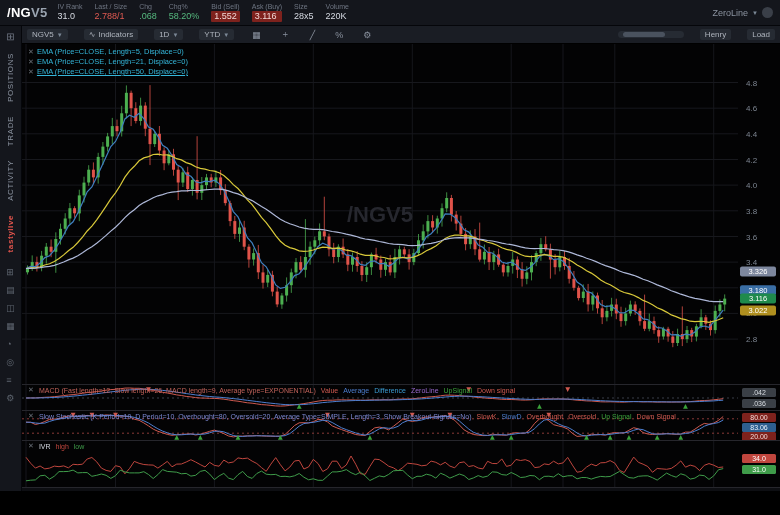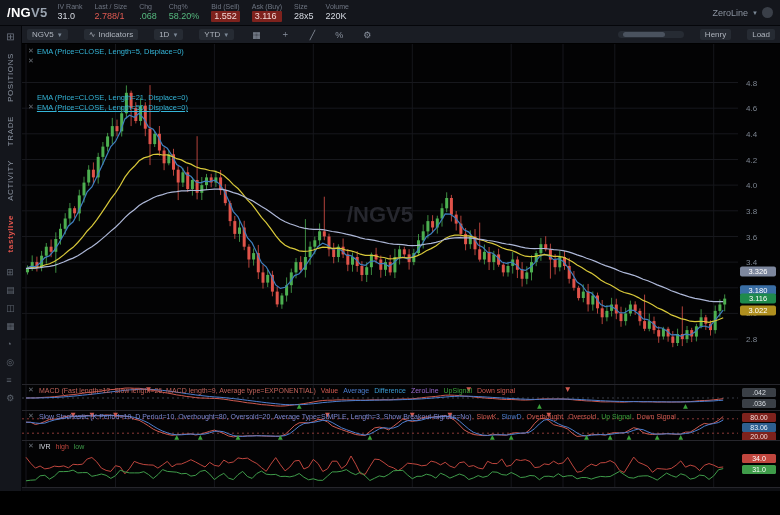--- a/index.html
+++ b/index.html
@@ -42,21 +42,21 @@
   .chip{background:#262b33;border-radius:2px;padding:1px 5px;font-size:8px;color:#aeb4bd;
         display:flex;align-items:center;gap:3px;white-space:nowrap;}
   .tbicon{color:#8b93a0;font-size:9px;padding:0 2px;}
   .scrolltrack{width:66px;height:7px;background:#262b33;border-radius:4px;margin-left:auto;position:relative;}
   .scrollthumb{position:absolute;left:5px;top:1px;width:42px;height:5px;background:#4a525e;border-radius:3px;}
 
   
   .price-panel{height:340px;position:relative;background:#030304;}
   .price-panel svg,.panel svg{display:block;}
   .studies{position:absolute;top:3px;left:6px;display:flex;flex-direction:column;gap:1px;}
-  .studyrow{display:flex;gap:3px;align-items:flex-start;font-size:7.5px;}
+  .studyrow{display:flex;gap:3px;align-items:flex-end;font-size:7.5px;}
   .xic{color:#6a7078;font-size:7px;cursor:default;}
   .panel{position:relative;background:#030304;border-top:1px solid #26262c;box-sizing:border-box;}
   .macd{height:26px;}  .stochp{height:30px;}  .ivrp{height:47px;}
   .phead{position:absolute;top:1px;left:6px;display:flex;gap:5px;align-items:center;
          font-size:7px;white-space:nowrap;z-index:2;}
   .phead span{cursor:default;}
 
   
   .time-axis{height:14px;background:#0d0e12;border-top:1px solid #26262c;position:relative;box-sizing:border-box;}
   .ta-label{position:absolute;top:2px;font-size:7px;color:#8b93a0;white-space:nowrap;}
@@ -513,21 +513,21 @@
             <rect x="718" y="261.6" width="36" height="10" rx="2" fill="#b08f1f"></rect>
             <text x="736" y="269.2" fill="#fff" font-size="7.5" text-anchor="middle" font-family="Liberation Sans,sans-serif">3.022</text>
           </svg>
         <div class="studies">
           <div class="studyrow">
               <span class="xic">✕</span>
               <span class="stxt" style="color: rgb(53, 182, 217);">EMA (Price=CLOSE, Length=5, Displace=0)</span>
             </div>
           <div class="studyrow">
               <span class="xic">✕</span>
-              <span class="stxt" style="color: rgb(53, 182, 217); margin-top: 36px;">EMA (Price=CLOSE, Length=21, Displace=0)</span>
+              <span class="stxt" style="color: rgb(53, 182, 217);">EMA (Price=CLOSE, Length=21, Displace=0)</span>
             </div>
           <div class="studyrow">
               <span class="xic">✕</span>
               <span class="stxt" style="color: rgb(53, 182, 217); text-decoration: underline;">EMA (Price=CLOSE, Length=50, Displace=0)</span>
             </div>
         </div>
       </div>
 
       <div class="panel macd">
         <svg id="macdSvg" width="758" height="26">

